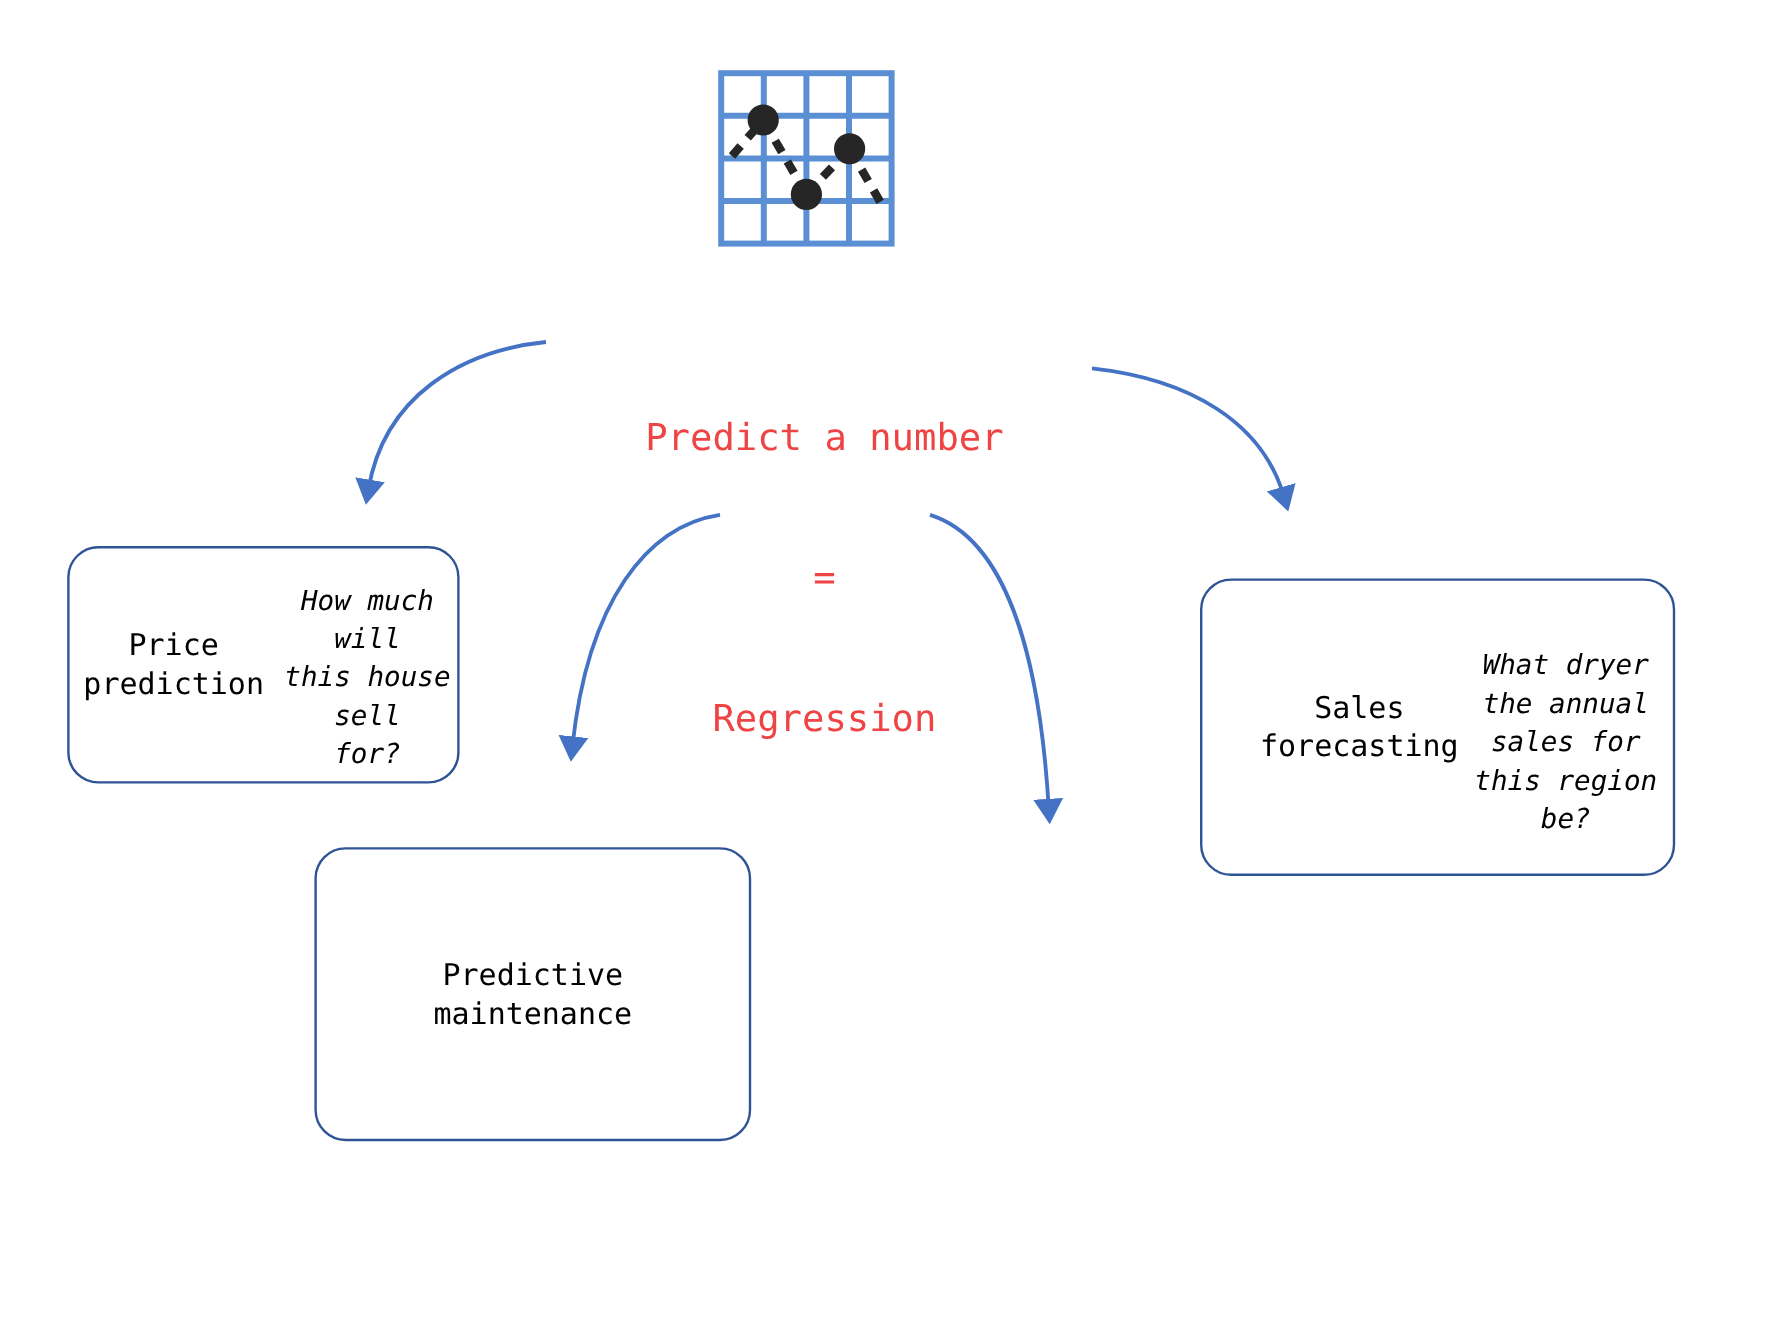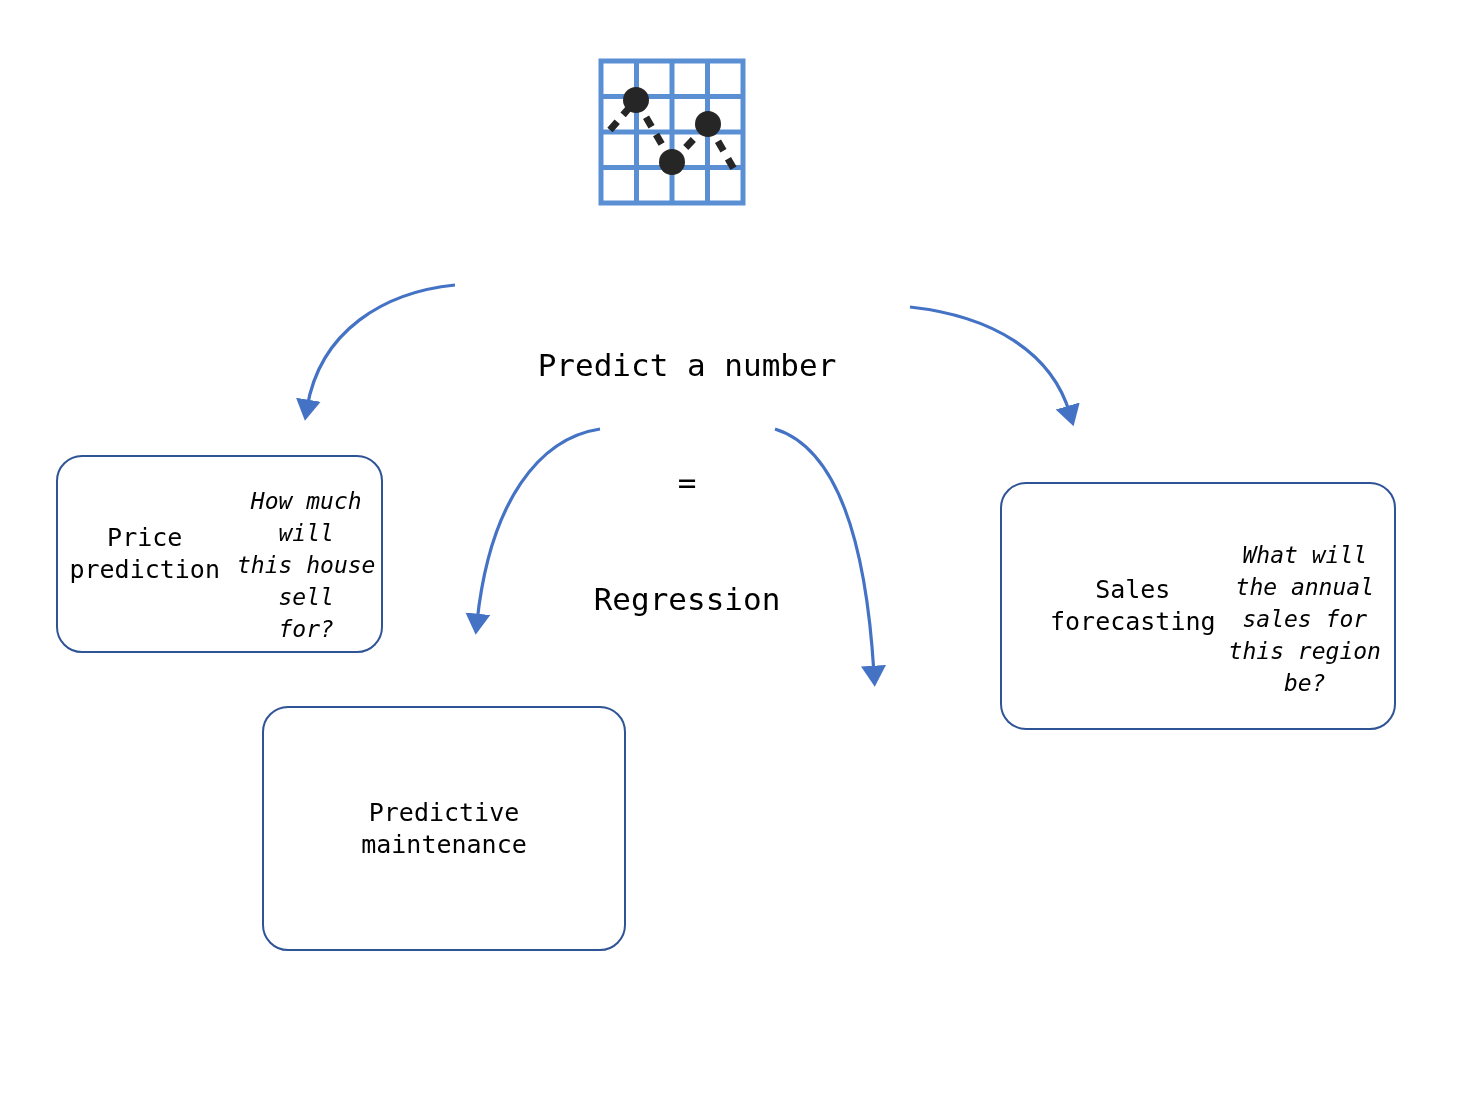--- a/index.html
+++ b/index.html
@@ -25,21 +25,21 @@
     height: 148px;
   }
 
   
   #center-title {
     position: absolute;
     left: 437px;
     top: 268px;
     width: 500px;
     text-align: center;
-    color: #000000;
+    color: #ef4444;
     font-size: 31px;
     line-height: 39px;
     letter-spacing: 0px;
     white-space: pre;
   }
   #center-title .tline { display: block; }
 
   
   #arrows {
     position: absolute;
@@ -147,18 +147,18 @@
   </div>
 
   <div id="box-maint" class="node-box">
     <div class="node-title">Predictive
 maintenance</div>
   </div>
 
 
   <div id="box-sales" class="node-box">
     <div class="node-title">Sales forecasting</div>
-    <div class="node-desc">What will the annual
+    <div class="node-desc">What dryer the annual
 sales for this region
 be?</div>
   </div>
 
 </div>
 
 </body></html>

